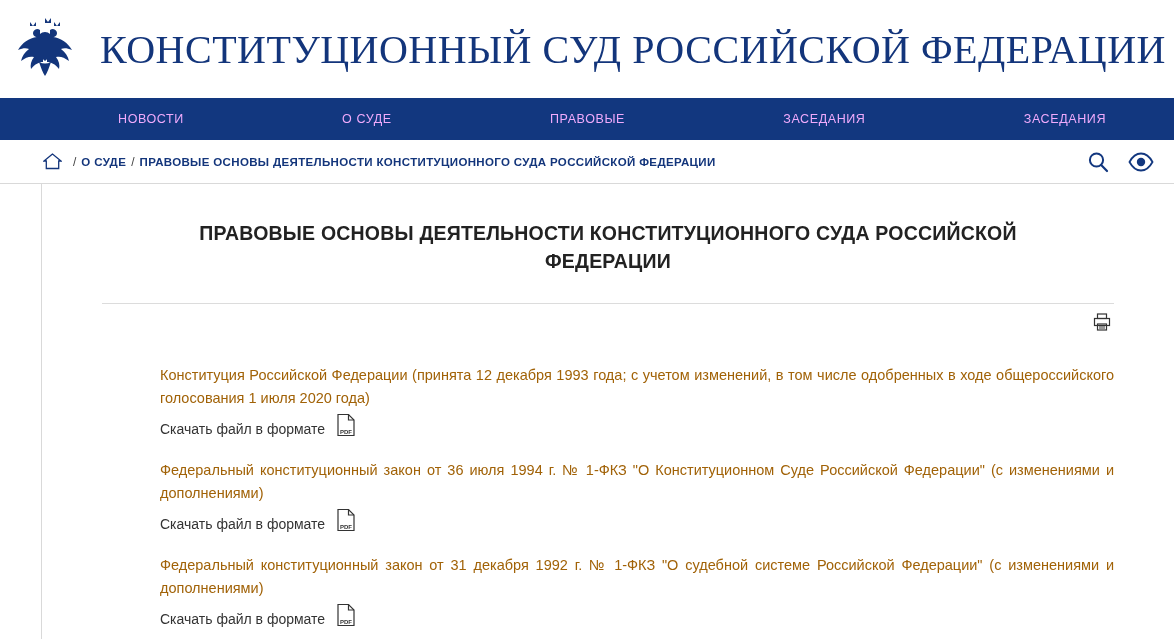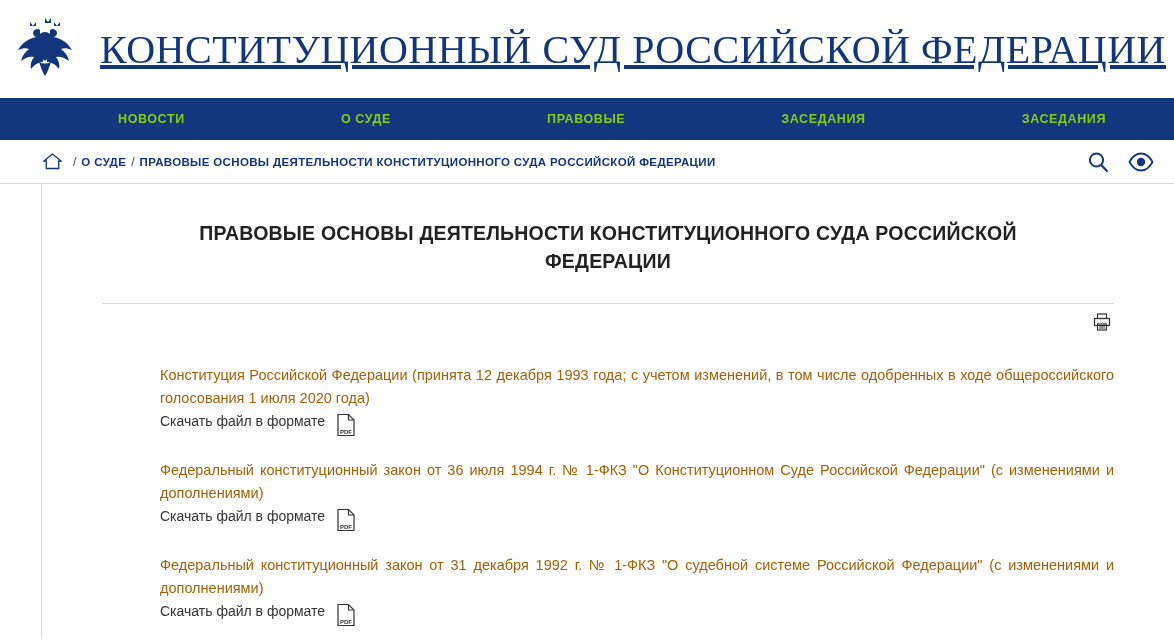--- a/index.html
+++ b/index.html
@@ -31,40 +31,39 @@
   }
   .emblem svg { display: block; }
   .site-title {
     font-family: "Liberation Serif", serif;
     font-size: 40px;
     letter-spacing: 0.5px;
     color: #13357b;
     font-weight: 400;
     white-space: nowrap;
     padding-left: 16px;
-    text-decoration: underline;
   }
 
   
   .navbar {
     height: 42px;
     background: #12377f;
     display: flex;
     align-items: center;
   }
   .navbar-inner {
     width: 1174px;
     display: flex;
     align-items: center;
     padding-left: 118px;
   }
   .nav-item {
-    color: #84cc16;
+    color: #f0abfc;
     font-size: 12.5px;
-    font-weight: bold;
+    font-weight: normal;
     letter-spacing: 0.6px;
     text-decoration: none;
     white-space: nowrap;
     padding: 0;
   }
   .nav-sp { flex: 1 1 auto; }
 
   
   .crumb-bar {
     height: 44px;
@@ -137,21 +136,21 @@
     display: block;
     color: #a16207;
     font-size: 14.5px;
     line-height: 1.55;
     text-decoration: none;
     text-align: justify;
     max-width: 962px;
   }
   .doc-dl {
     display: flex;
-    align-items: flex-start;
+    align-items: flex-end;
     margin-top: 4px;
     gap: 10px;
   }
   .doc-dl-label {
     color: #333333;
     font-size: 14px;
   }
   .pdf-icon { display: inline-flex; align-items: flex-end; cursor: pointer; }
 </style>
 </head>

